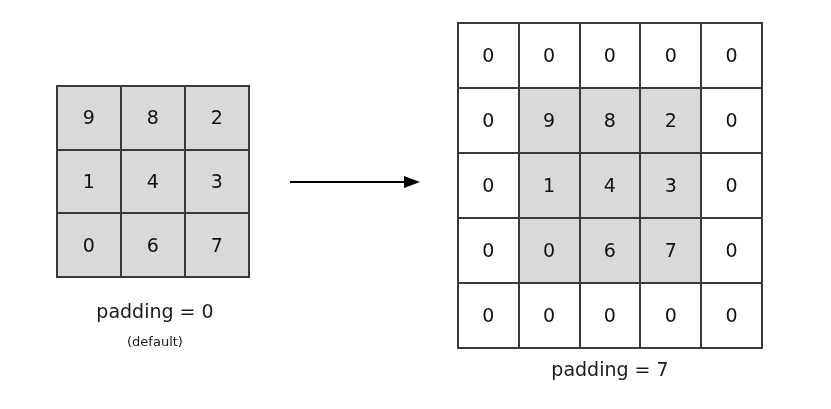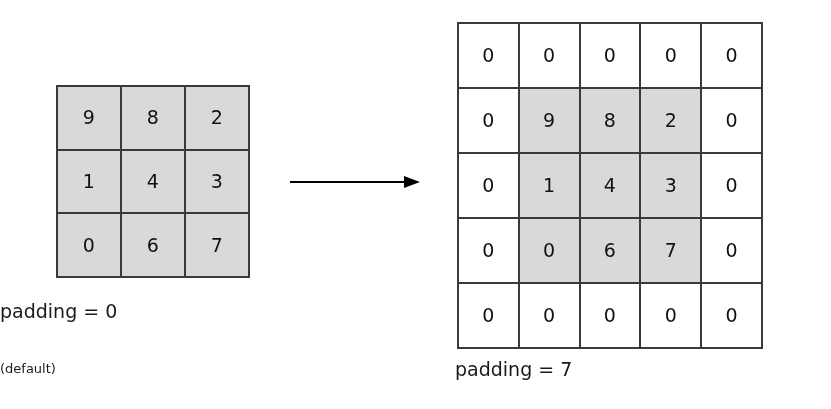--- a/index.html
+++ b/index.html
@@ -69,29 +69,29 @@
     position: absolute;
     left: 288px;
     top: 168px;
     width: 134px;
     height: 28px;
   }
 
   
   .caption {
     position: absolute;
+    text-align: center;
     color: #1a1a1a;
     white-space: nowrap;
   }
   .caption-main {
     font-size: 19px;
   }
   .caption-sub {
     font-size: 13px;
-    margin-top: 27px;
   }
 
   .cap-left-main {
     left: 0px;
     top: 300px;
     width: 310px;
   }
   .cap-left-sub {
     left: 0px;
     top: 334px;

